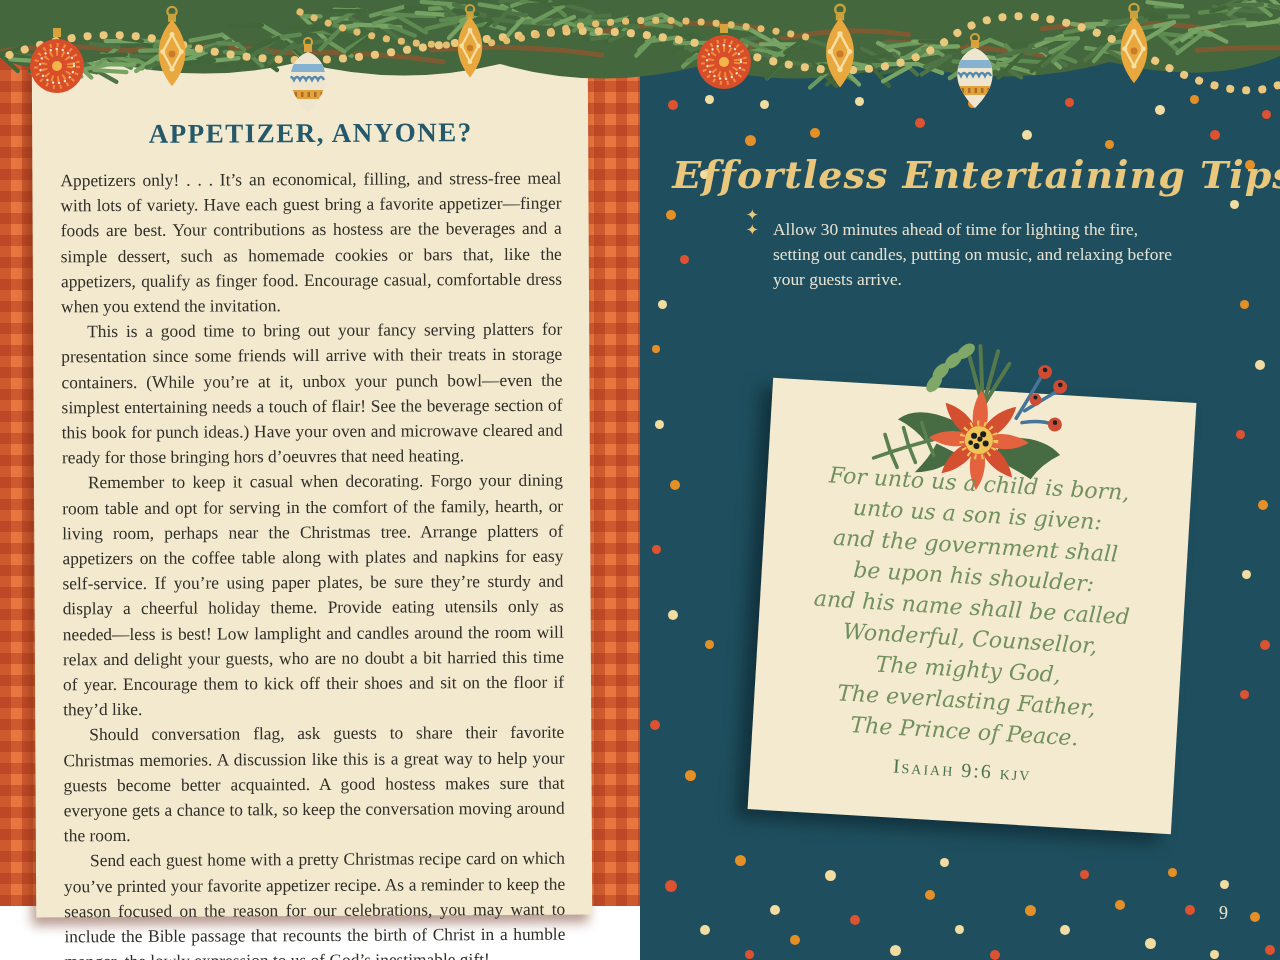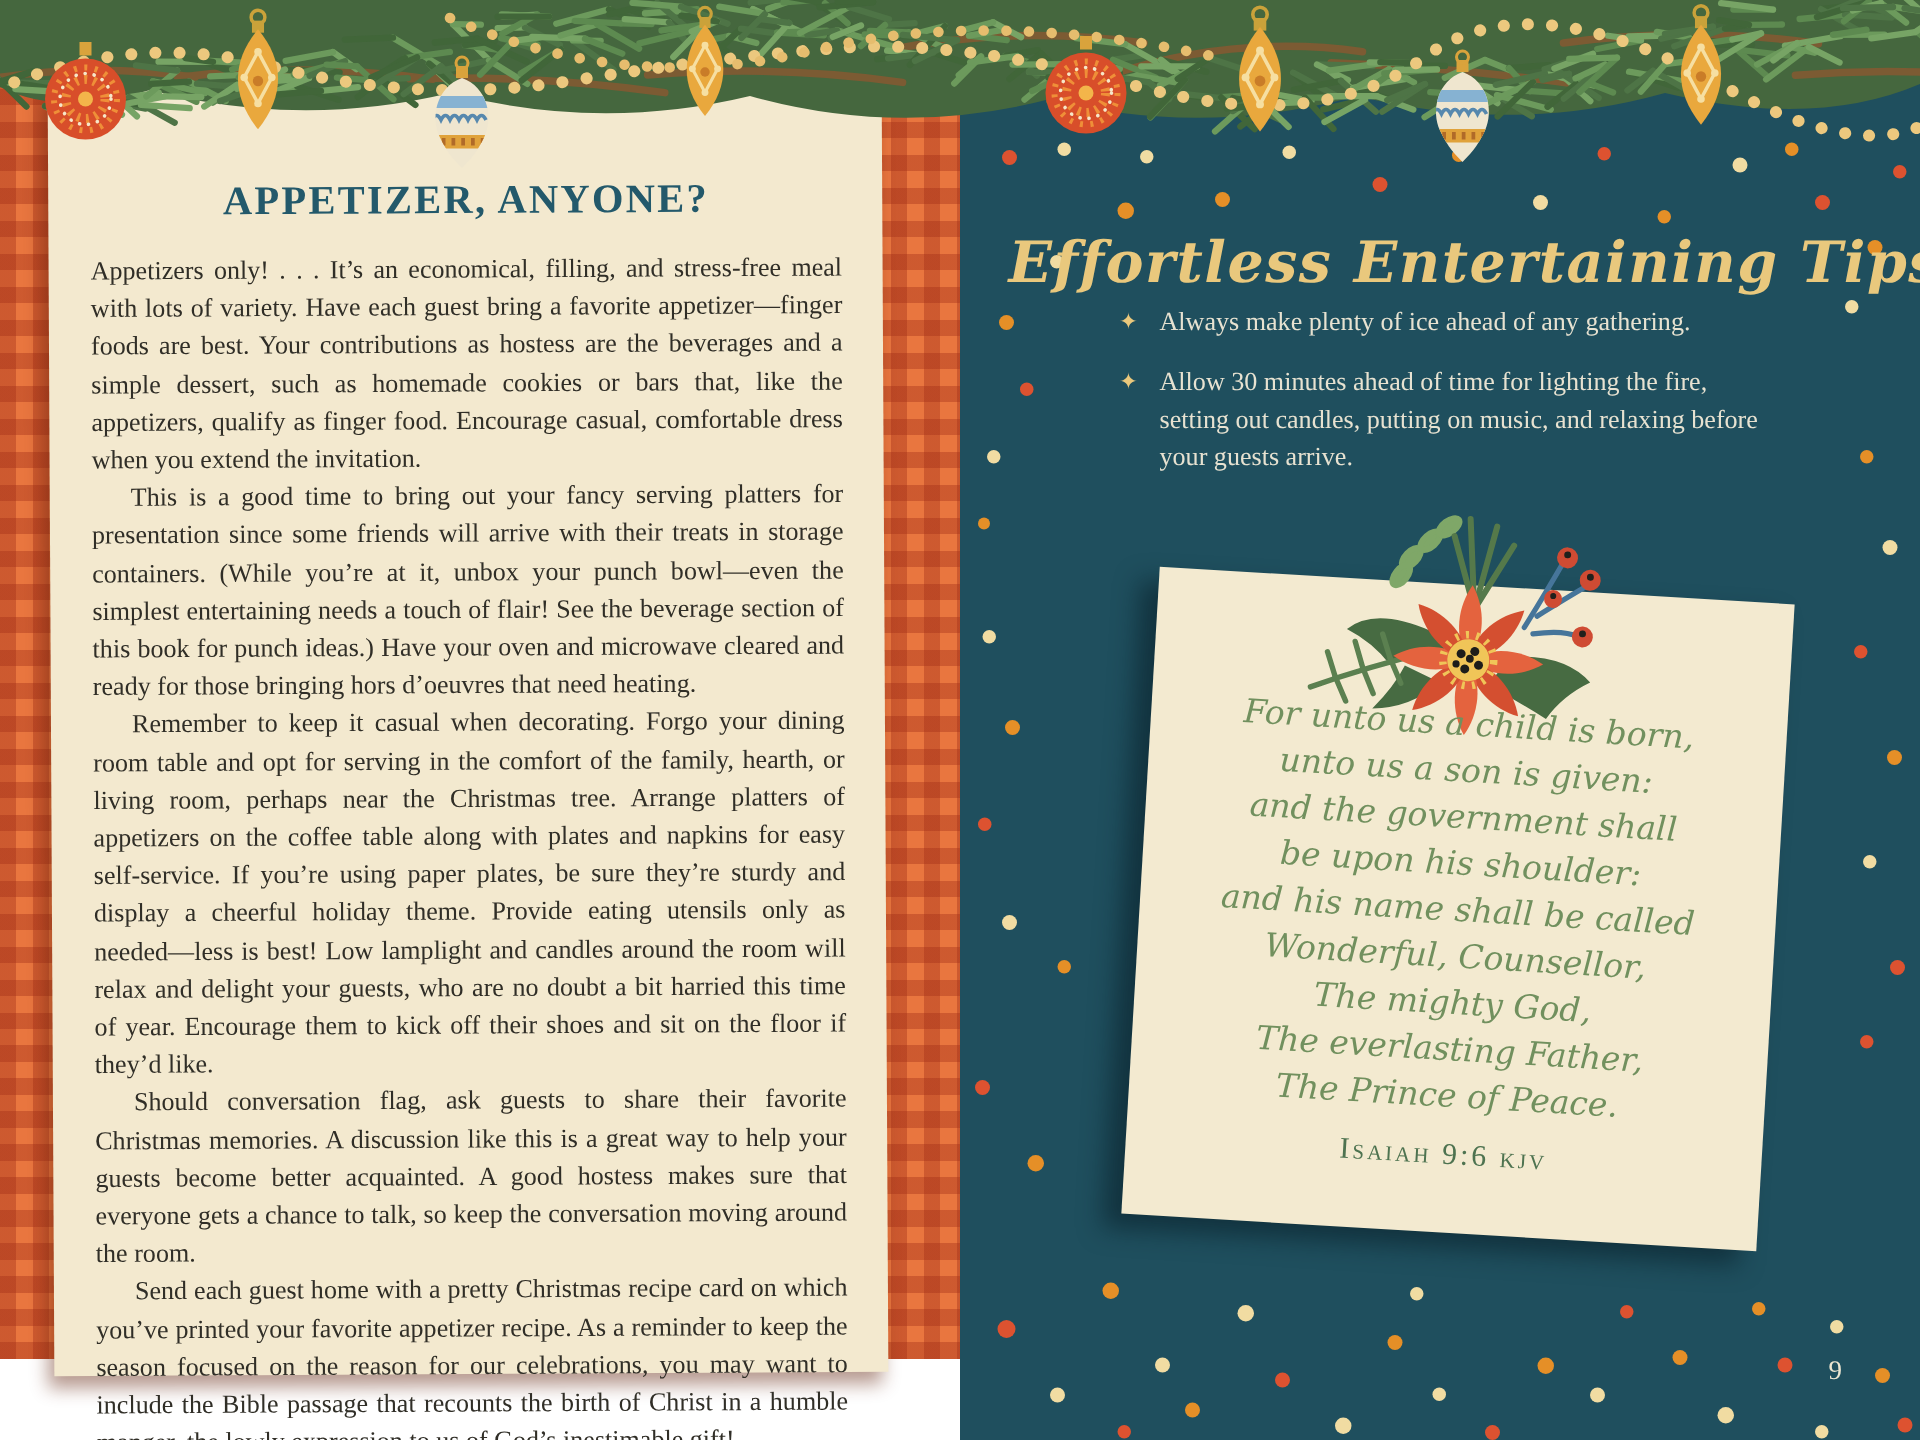--- a/index.html
+++ b/index.html
@@ -118,21 +118,21 @@
         <div class="confetti-dot" style="left: 545px; top: 905px; width: 10px; height: 10px; background: rgb(221, 82, 48);"></div>
         <div class="confetti-dot" style="left: 580px; top: 880px; width: 9px; height: 9px; background: rgb(241, 220, 162);"></div>
         <div class="confetti-dot" style="left: 610px; top: 912px; width: 10px; height: 10px; background: rgb(229, 143, 39);"></div>
         <div class="confetti-dot" style="left: 570px; top: 950px; width: 9px; height: 9px; background: rgb(241, 220, 162);"></div>
         <div class="confetti-dot" style="left: 625px; top: 945px; width: 10px; height: 10px; background: rgb(221, 82, 48);"></div>
       </div>
 
     <h2 class="tips-heading">Effortless Entertaining Tips:</h2>
 
     <ul class="tips-list">
-        <li><span class="sparkle">✦</span><span>Always make plenty of ice ahead of any gathering.</span></li>
+        <li><span class="sparkle">✦</span></li>
         <li><span class="sparkle">✦</span><span>Allow 30 minutes ahead of time for lighting the fire, setting out candles, putting on music, and relaxing before your guests arrive.</span></li>
       </ul>
 
     <div class="note-card">
       <svg class="poinsettia" width="250" height="175" viewBox="0 0 250 175">
 
         <g stroke="#7fa768" stroke-width="4" stroke-linecap="round" fill="#7fa768">
           <path d="M70,62 Q88,34 108,20" fill="none"></path>
           <ellipse cx="80" cy="46" rx="4" ry="8" transform="rotate(40 80 46)"></ellipse>
           <ellipse cx="92" cy="34" rx="4" ry="8" transform="rotate(45 92 34)"></ellipse>

